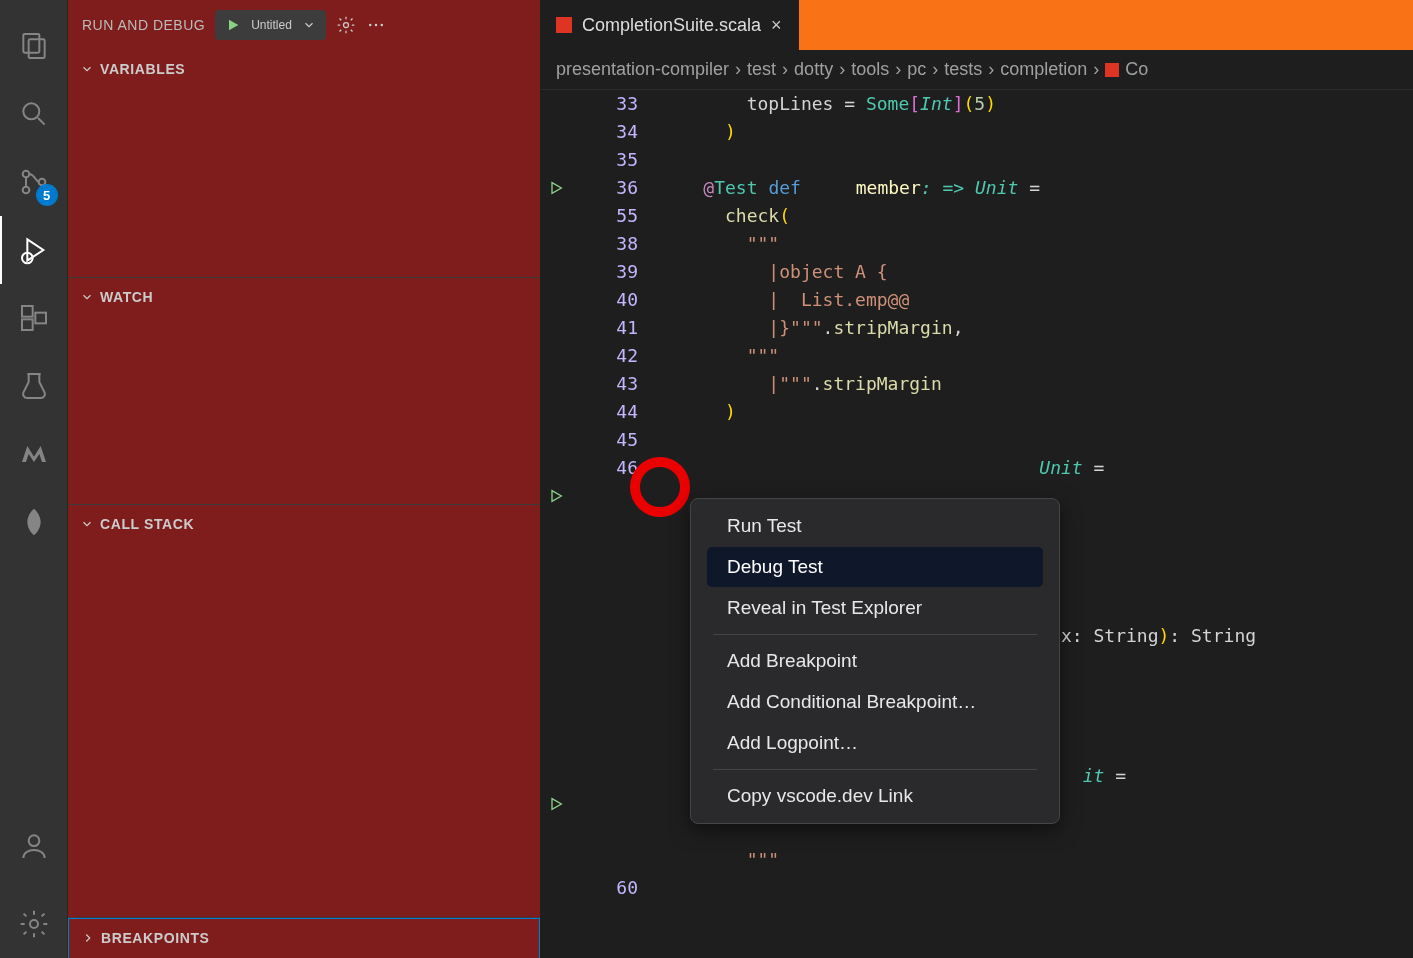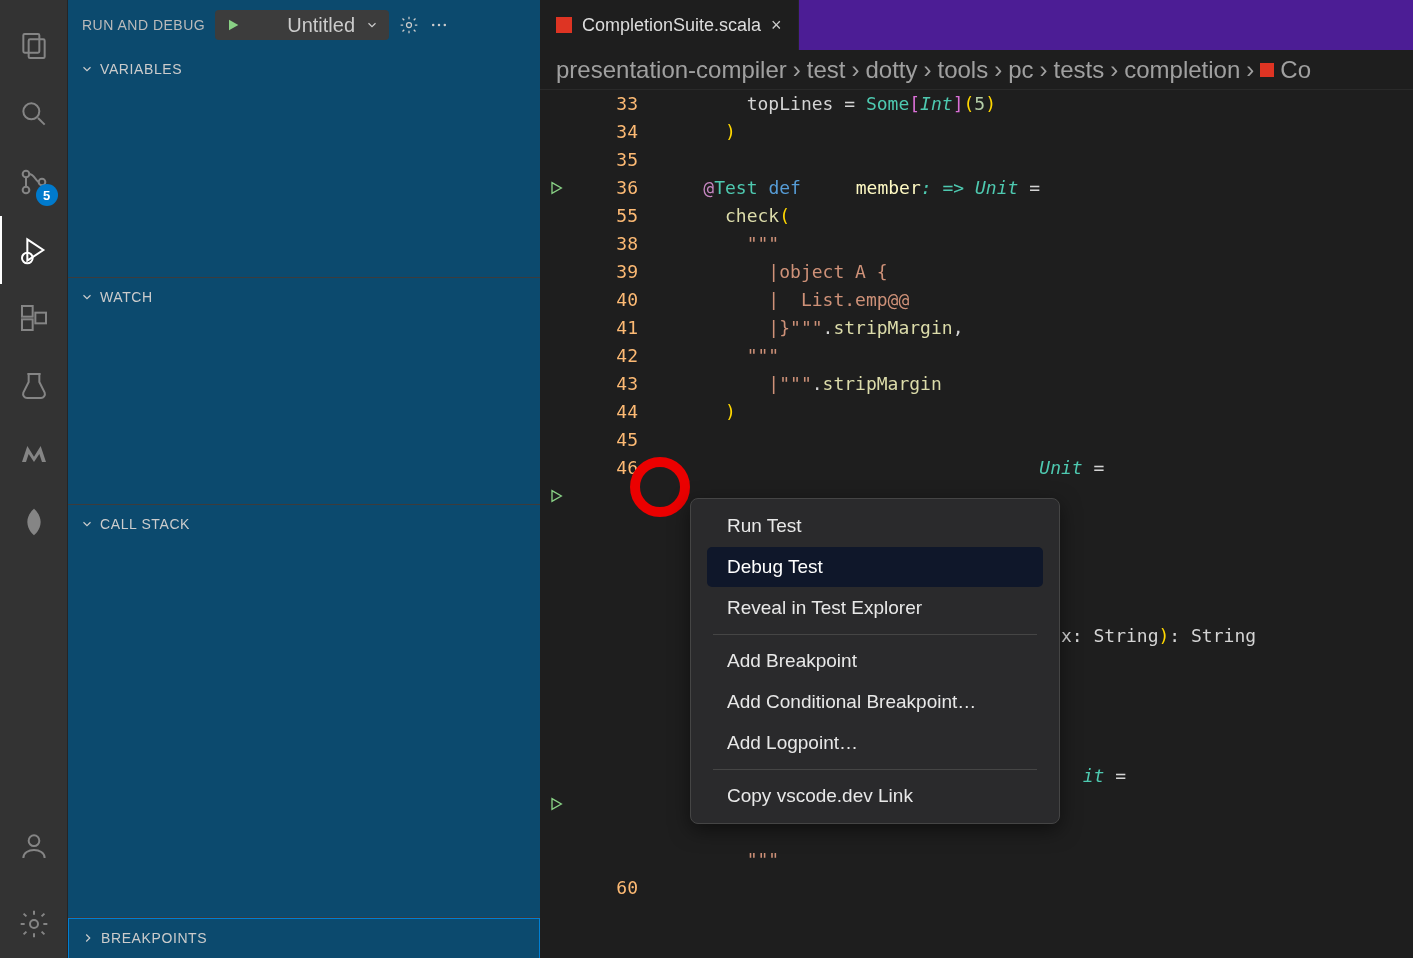--- a/index.html
+++ b/index.html
@@ -55,21 +55,21 @@
   font-weight: 600;
   border-radius: 50%;
   width: 22px;
   height: 22px;
   display: flex;
   align-items: center;
   justify-content: center;
 }
 .sidebar {
   width: 472px;
-  background: #0c4a6e;
+  background: #7f1d1d;
   display: flex;
   flex-direction: column;
 }
 .sidebar-header {
   height: 50px;
   display: flex;
   align-items: center;
   padding: 0 14px;
   gap: 10px;
 }
@@ -83,36 +83,36 @@
   display: flex;
   align-items: center;
   background: #3c3c3c;
   border-radius: 4px;
   height: 30px;
   padding: 0 10px;
   gap: 10px;
   flex: 0 0 auto;
 }
 .play-green { color: #89d185; }
-.run-select-text { font-size: 20px; color: #cccccc; margin-left: 36px; }
+.run-select-text { font-size: 12px; color: #cccccc; }
 .chevron-down { color: #cccccc; }
 .gear-icon, .more-icon { color: #cccccc; cursor: pointer; width: 20px; height: 20px; }
 .panel {
   border-bottom: 1px solid #3c3c3c;
   flex: 1;
   min-height: 40px;
 }
 .panel-header {
   display: flex;
   align-items: center;
   gap: 6px;
   height: 38px;
   padding: 0 12px;
   font-size: 14px;
-  font-weight: 400;
+  font-weight: 700;
   color: #cccccc;
   letter-spacing: 0.6px;
   cursor: pointer;
 }
 .panel-header .chev { color: #cccccc; width: 14px; }
 .panel-breakpoints {
   border: 1px solid #007fd4;
   border-bottom: 0;
   flex: 0 0 40px;
 }
@@ -121,21 +121,21 @@
 .panel.callstack { flex: 2; }
 .editor-area {
   flex: 1;
   background: #1e1e1e;
   display: flex;
   flex-direction: column;
   overflow: hidden;
 }
 .tabs {
   height: 50px;
-  background: #4c1d95;
+  background: #f97316;
   display: flex;
   align-items: stretch;
 }
 .tab {
   background: #1e1e1e;
   display: flex;
   align-items: center;
   gap: 10px;
   padding: 0 16px;
   font-size: 18px;
@@ -148,38 +148,38 @@
   background: #de3423;
   display: inline-block;
 }
 .tab .close-x { color: #cccccc; font-size: 18px; cursor: pointer; }
 .breadcrumbs {
   height: 40px;
   display: flex;
   align-items: center;
   padding: 0 16px;
   gap: 6px;
-  font-size: 24px;
+  font-size: 18px;
   color: #a0a0a0;
   border-bottom: 1px solid #2a2a2a;
 }
 .breadcrumbs .crumb { cursor: pointer; }
 .breadcrumbs .sep { color: #a0a0a0; }
 .code-area {
   flex: 1;
   display: flex;
   overflow: hidden;
   font-family: "SF Mono", Menlo, Consolas, monospace;
   font-size: 18px;
   position: relative;
 }
 .gutter {
   width: 120px;
   text-align: right;
-  color: #fdba74;
+  color: #c4b5fd;
   padding-right: 22px;
   position: relative;
 }
 .glyph-margin {
   position: absolute;
   left: 8px;
   top: 0;
 }
 .glyph { height: 28px; display: flex; align-items: center; }
 .run-glyph { color: #89d185; }

